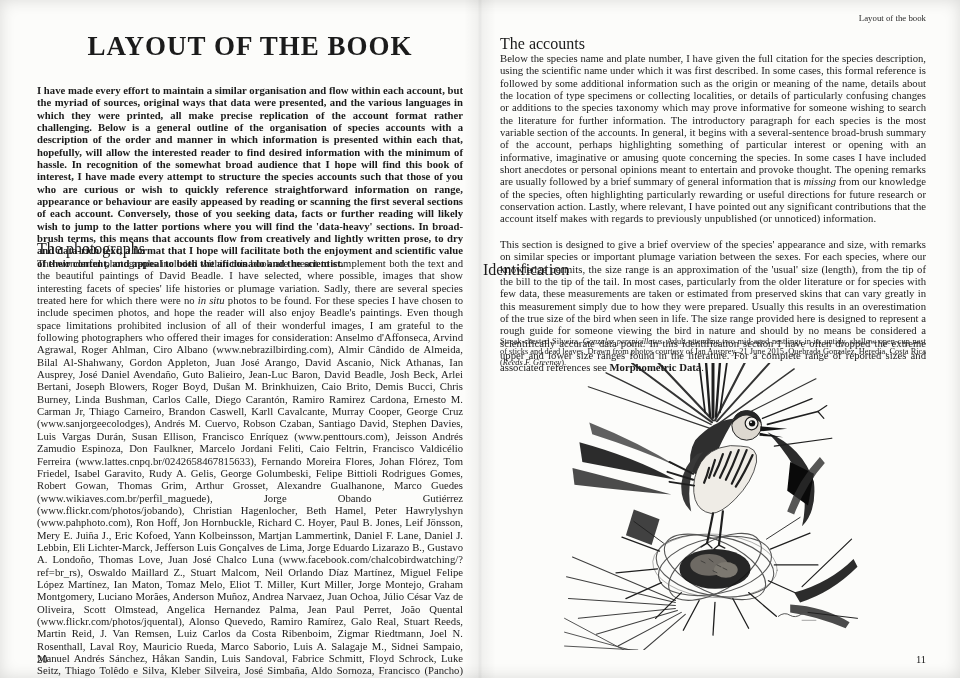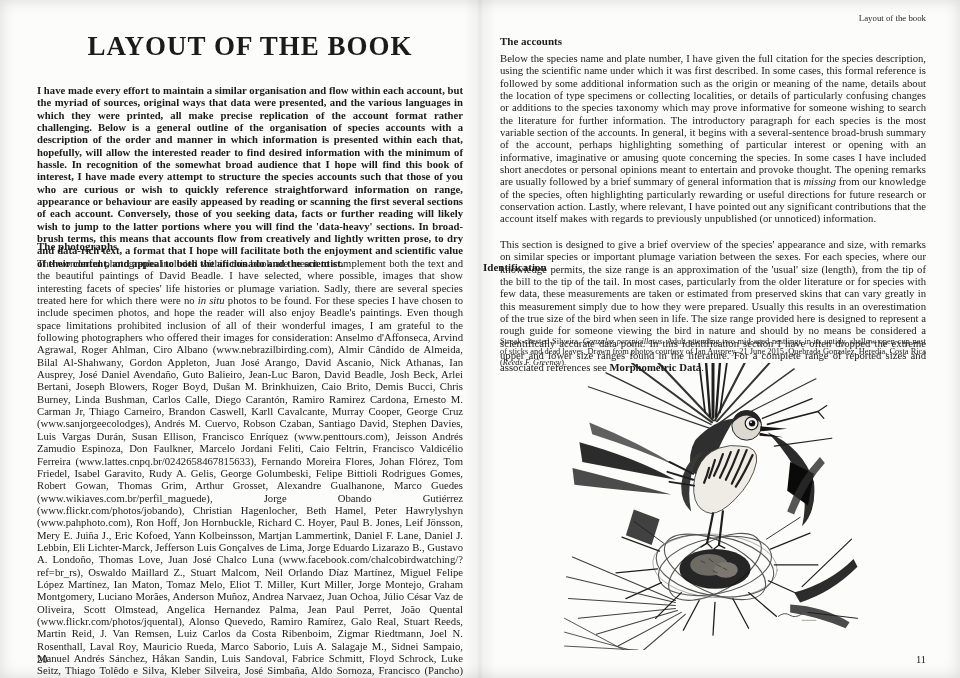--- a/index.html
+++ b/index.html
@@ -22,21 +22,21 @@
   }
   .page { position: absolute; top: 0; height: 678px; }
   .page.left  { left: 0;   width: 480px; }
   .page.right { left: 480px; width: 480px; }
 
   .book-title {
     position: absolute; top: 31px; left: 37px; width: 426px;
     text-align: center; font-size: 27px; font-weight: bold; letter-spacing: 1px;
   }
   .body-text { font-size: 10.7px; line-height: 12.35px; text-align: justify; }
-  .heading   { font-size: 11px; font-weight: bold; }
+  .heading   { font-size: 16px; font-weight: normal; }
 
   .intro-para      { position: absolute; top: 84px;  left: 37px; width: 426px; font-weight: bold; }
   .photos-heading  { position: absolute; top: 240px; left: 37px; }
   .photos-para     { position: absolute; top: 257px; left: 37px; width: 426px; }
 
   .running-header  { position: absolute; top: 13px;  left: 20px; width: 426px; text-align: right; font-size: 8.8px; color: #2a2a2a; }
   .accounts-heading{ position: absolute; top: 35px;  left: 20px; }
   .accounts-para   { position: absolute; top: 52px;  left: 20px; width: 426px; }
   .id-heading      { position: absolute; top: 221px; left: 3px; margin-top: 40px; }
   .id-para         { position: absolute; top: 238px; left: 20px; width: 426px; }

